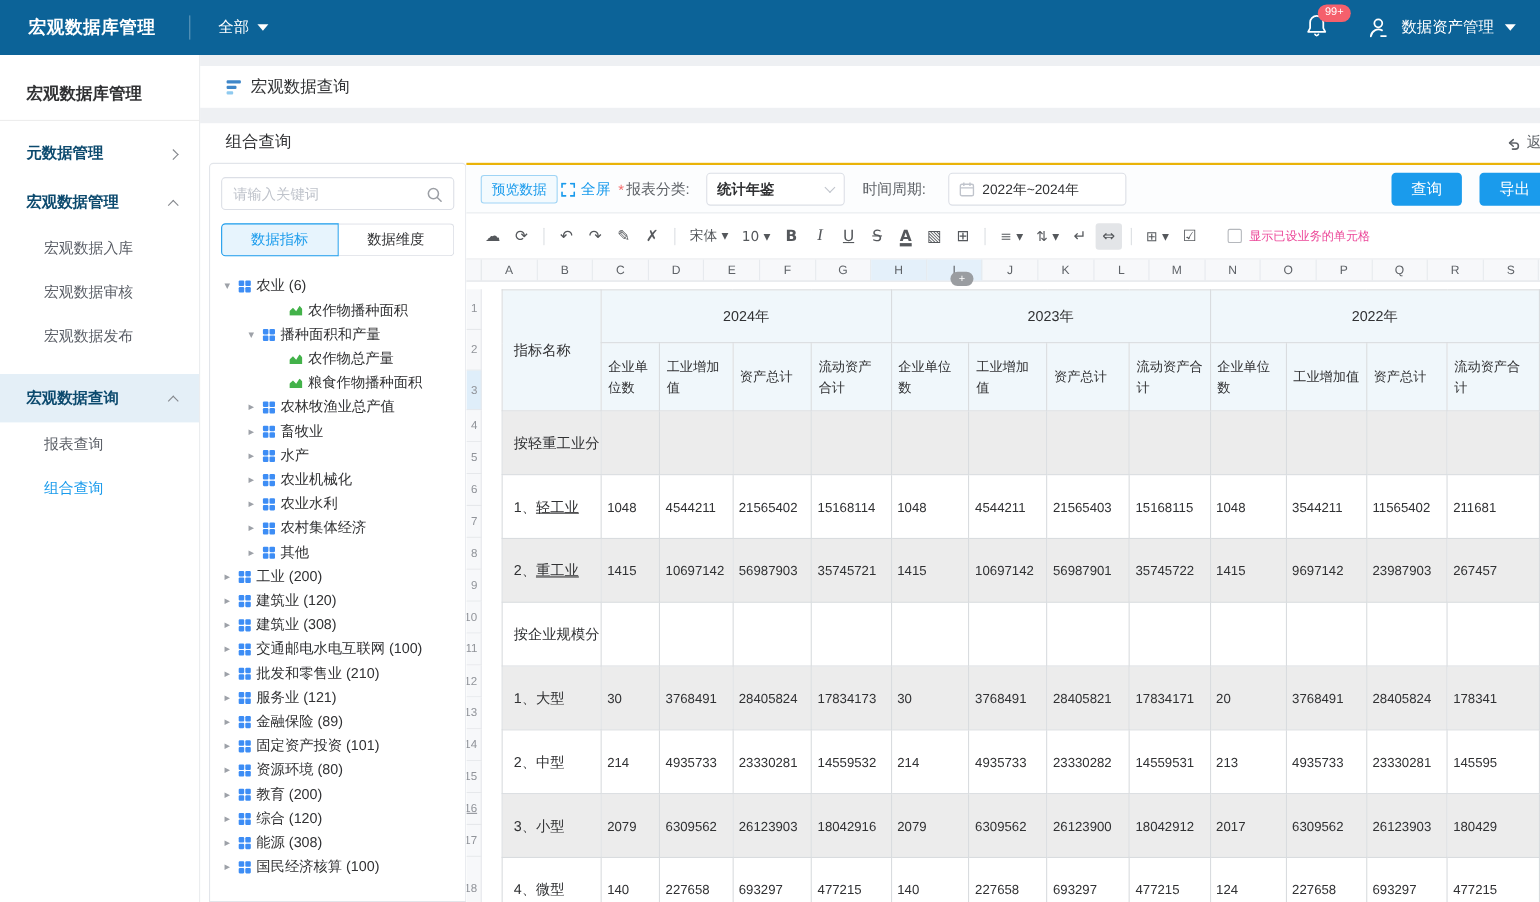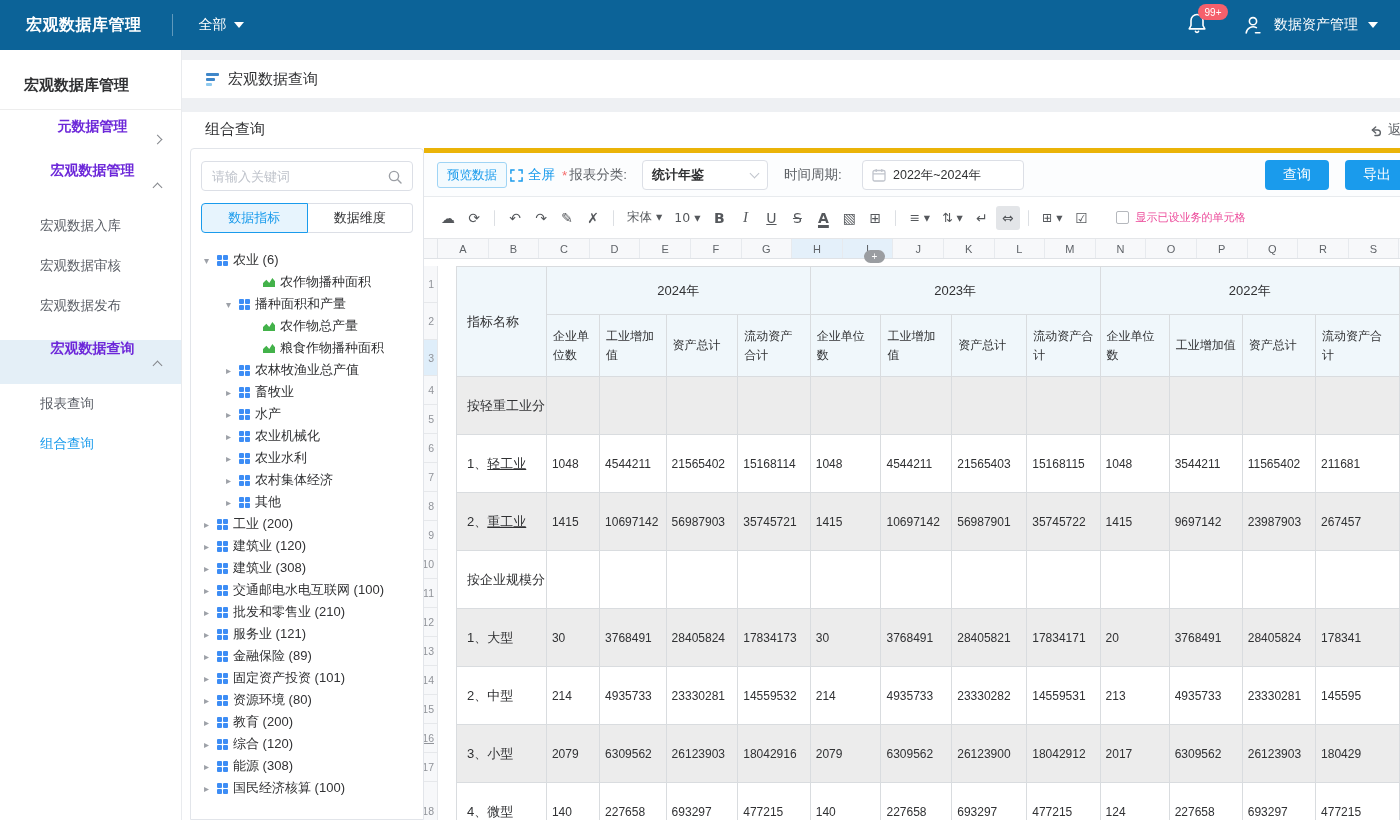--- a/index.html
+++ b/index.html
@@ -16,21 +16,21 @@
   .tb-right { margin-left:auto; display:flex; align-items:center; gap:34px; margin-right:22px; }
   .bell-wrap { position:relative; }
   .badge { position:absolute; top:-7px; left:12px; min-width:30px; height:16px; border-radius:9px; background:#f5606c; color:#fff; font-size:10px; display:flex; align-items:center; justify-content:center; padding:0 5px; }
   .user-wrap { display:flex; align-items:center; gap:10px; color:#fff; font-size:14px; cursor:pointer; }
 
   
   .sidebar { position:absolute; left:0; top:50px; width:182px; bottom:0; background:#fff; border-right:1px solid #e9ebee; }
   .sb-title { height:49px; display:flex; align-items:center; padding-left:24px; font-size:15px; font-weight:700; color:#303133; border-bottom:1px solid #ededed; margin-top:11px; }
   .sb-nav { padding-top:8px; }
   .sb-item { display:flex; align-items:center; cursor:pointer; position:relative; }
-  .sb-item.lvl0 { height:44px; font-size:14px; font-weight:700; color:#6d28d9; padding:0 20px 0 24px;flex-direction:column; }
+  .sb-item.lvl0 { height:44px; font-size:14px; font-weight:700; color:#0c4a6e; padding:0 20px 0 24px; }
   .sb-item.lvl1 { height:40px; font-size:13.5px; color:#5a5e66; padding:0 20px 0 40px; }
   .sb-item.hl { background:#e4eff7; margin-top:14px; }
   .sb-item.active .sb-label { color:#1a9bec; }
   .sb-chev { margin-left:auto; width:7px; height:7px; border-right:1.6px solid #84878c; border-bottom:1.6px solid #84878c; }
   .chev-right { transform:rotate(-45deg); }
   .chev-up { transform:rotate(-135deg); margin-top:4px; }
 
   
   .main { position:absolute; left:182px; top:50px; right:0; bottom:0; }
   .pagebar { position:absolute; left:0; top:10px; right:0; height:38px; background:#fff; display:flex; align-items:center; padding-left:24px; gap:9px; }
@@ -66,21 +66,21 @@
   .caret-none::before { content:""; }
   .ticon { flex:none; position:relative; }
   .ic-grid { width:11px; height:11px; }
   .ic-grid::before,.ic-grid::after { content:""; position:absolute; width:5px; height:5px; background:#3d8df5; border-radius:1px; }
   .ic-grid::before { top:0; left:0; box-shadow:6px 0 0 #3d8df5; }
   .ic-grid::after  { top:6px; left:0; box-shadow:6px 0 0 #3d8df5; }
   .ic-chart { width:12px; height:12px; }
   .ic-chart::before { content:""; position:absolute; left:0; bottom:1px; width:12px; height:9px; background:#43b24a; clip-path:polygon(0 100%,0 55%,28% 20%,52% 55%,78% 0,100% 35%,100% 100%); }
 
   
-  .sheet-zone { position:absolute; left:242px; right:0; top:36px; bottom:0; border-top:5px solid #eab308; background:#fff; }
+  .sheet-zone { position:absolute; left:242px; right:0; top:36px; bottom:0; border-top:2px solid #eab308; background:#fff; }
   .fbar { position:relative; height:44px; border-bottom:1px solid #e8ebee; background:#fcfdfe; }
   .fitem { position:absolute; top:0; height:44px; display:flex; align-items:center; }
   .chip { left:13px; top:9px; height:26px; padding:0 9px; border:1px solid #9fd4f5; background:#f3fafe; color:#1a9bec; font-size:12.5px; border-radius:3px; display:flex; align-items:center; cursor:pointer; }
   .fsbtn { left:86px; gap:5px; color:#1a9bec; font-size:13.5px; cursor:pointer; }
   .flabel { color:#5f6368; font-size:13.5px; }
   .star { color:#f56c6c; margin-right:2px; }
   .fselect { left:218px; top:7px; width:126px; height:30px; border:1px solid #dcdfe6; border-radius:4px; background:#fff; display:flex; align-items:center; padding:0 9px; font-size:13px; font-weight:600; color:#303133; cursor:pointer; }
   .fselect .chevd { margin-left:auto; width:7px; height:7px; border-right:1.4px solid #c0c4cc; border-bottom:1.4px solid #c0c4cc; transform:rotate(45deg); margin-top:-3px; }
   .fdate { left:438px; top:7px; width:162px; height:30px; border:1px solid #dcdfe6; border-radius:4px; background:#fff; display:flex; align-items:center; gap:7px; padding:0 9px; font-size:12.5px; color:#303133; cursor:pointer; }
   .btn { top:7px; height:30px; width:64px; border-radius:4px; background:#1a9bec; color:#fff; font-size:14px; display:flex; align-items:center; justify-content:center; cursor:pointer; }

